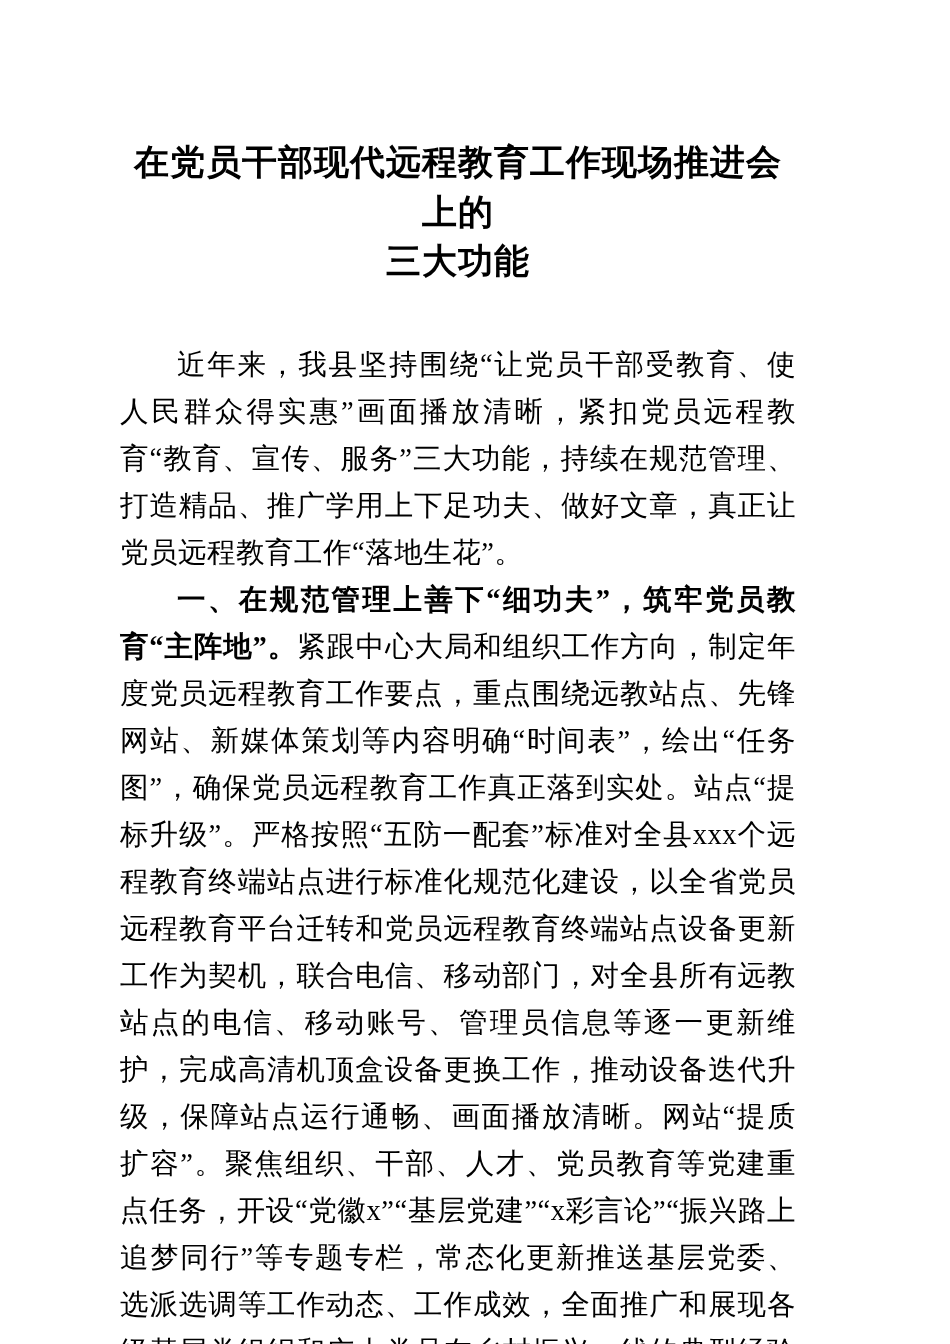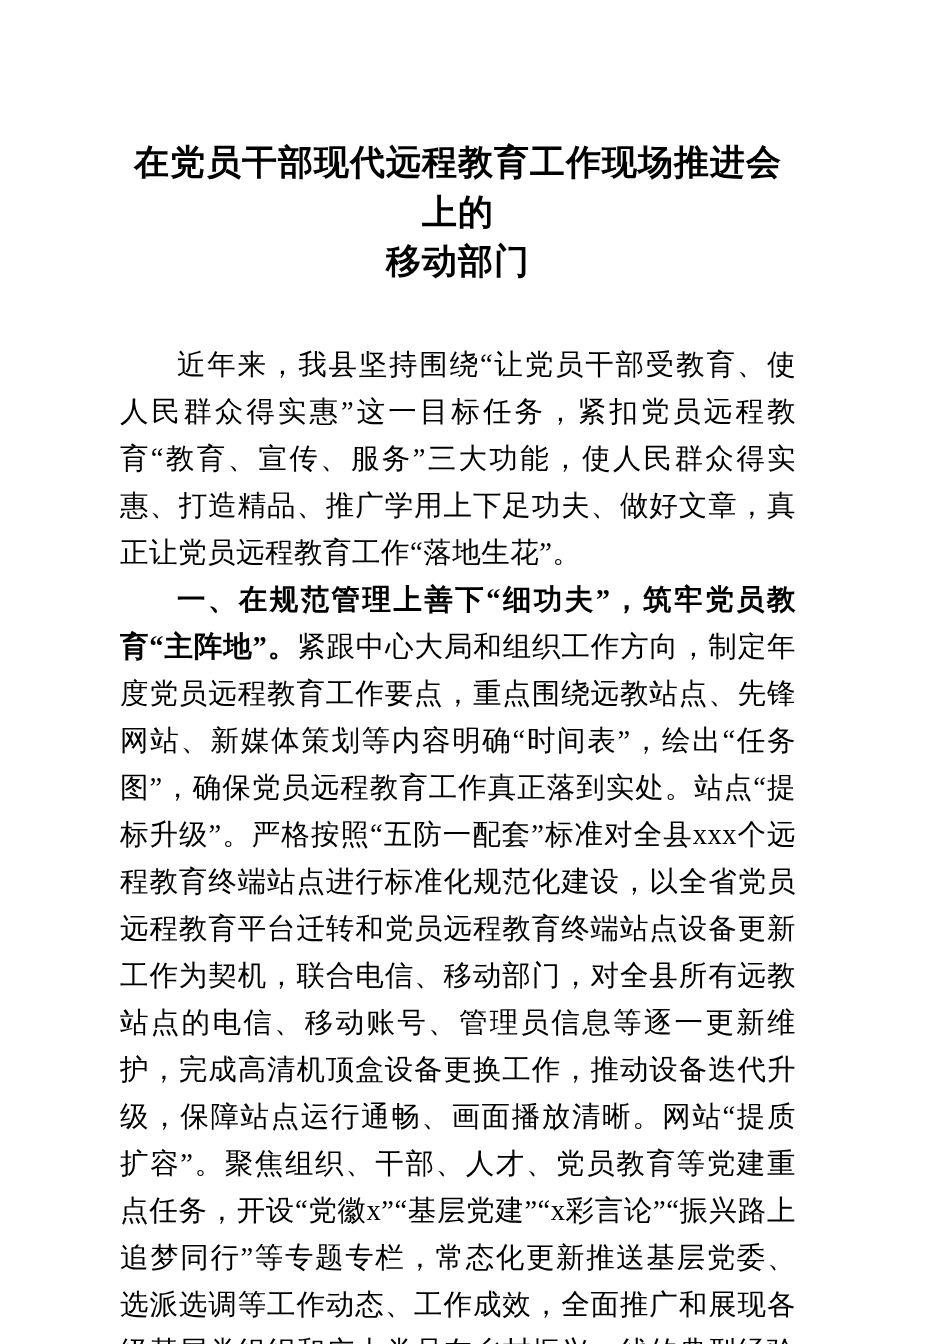--- a/index.html
+++ b/index.html
@@ -36,19 +36,19 @@
       letter-spacing: 0.5px;
     }
     .para .bold { font-weight: bold; }
   </style>
 </head>
 <body>
 
 <div class="page">
   <h1 class="doc-title">
     <span class="title-line">在党员干部现代远程教育工作现场推进会上的</span>
-    <span class="title-line">移动部门</span>
+    <span class="title-line">三大功能</span>
   </h1>
   <div class="doc-body">
-      <p class="para"><span>近年来，我县坚持围绕“让党员干部受教育、使人民群众得实惠”这一目标任务，紧扣党员远程教育“教育、宣传、服务”三大功能，使人民群众得实惠、打造精品、推广学用上下足功夫、做好文章，真正让党员远程教育工作“落地生花”。</span></p>
+      <p class="para"><span>近年来，我县坚持围绕“让党员干部受教育、使人民群众得实惠”画面播放清晰，紧扣党员远程教育“教育、宣传、服务”三大功能，持续在规范管理、打造精品、推广学用上下足功夫、做好文章，真正让党员远程教育工作“落地生花”。</span></p>
       <p class="para"><span class="bold">一、在规范管理上善下“细功夫”，筑牢党员教育“主阵地”。</span><span>紧跟中心大局和组织工作方向，制定年度党员远程教育工作要点，重点围绕远教站点、先锋网站、新媒体策划等内容明确“时间表”，绘出“任务图”，确保党员远程教育工作真正落到实处。站点“提标升级”。严格按照“五防一配套”标准对全县xxx个远程教育终端站点进行标准化规范化建设，以全省党员远程教育平台迁转和党员远程教育终端站点设备更新工作为契机，联合电信、移动部门，对全县所有远教站点的电信、移动账号、管理员信息等逐一更新维护，完成高清机顶盒设备更换工作，推动设备迭代升级，保障站点运行通畅、画面播放清晰。网站“提质扩容”。聚焦组织、干部、人才、党员教育等党建重点任务，开设“党徽x”“基层党建”“x彩言论”“振兴路上追梦同行”等专题专栏，常态化更新推送基层党委、选派选调等工作动态、工作成效，全面推广和展现各级基层党组织和广大党员在乡村振兴一线的典型经验和工作风采，确保达到“宣传一个，带动一片，影响全面”的效果。策</span></p>
     </div>
 </div>
 
 </body></html>

